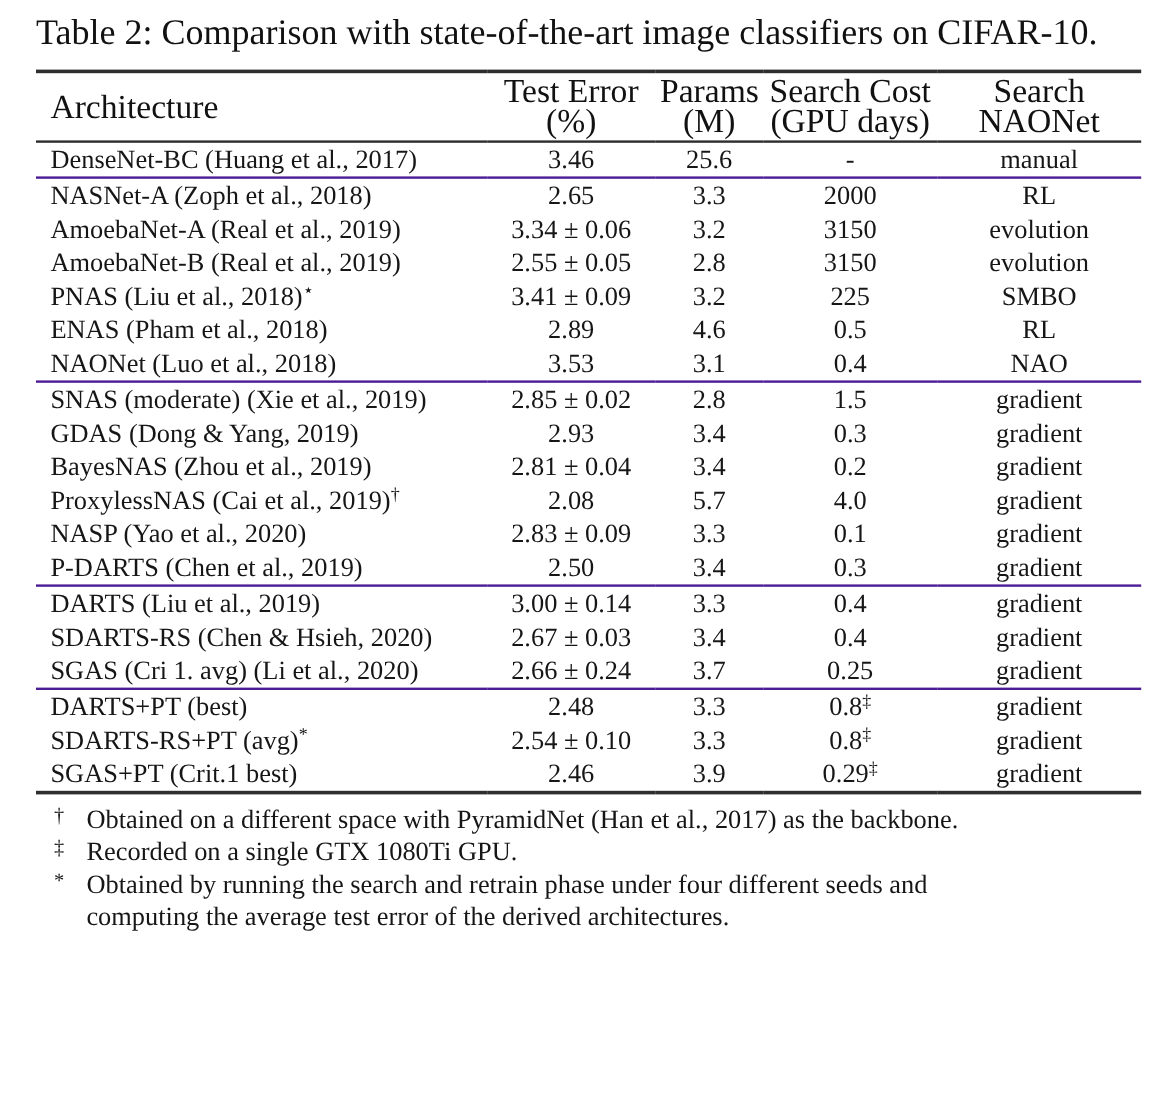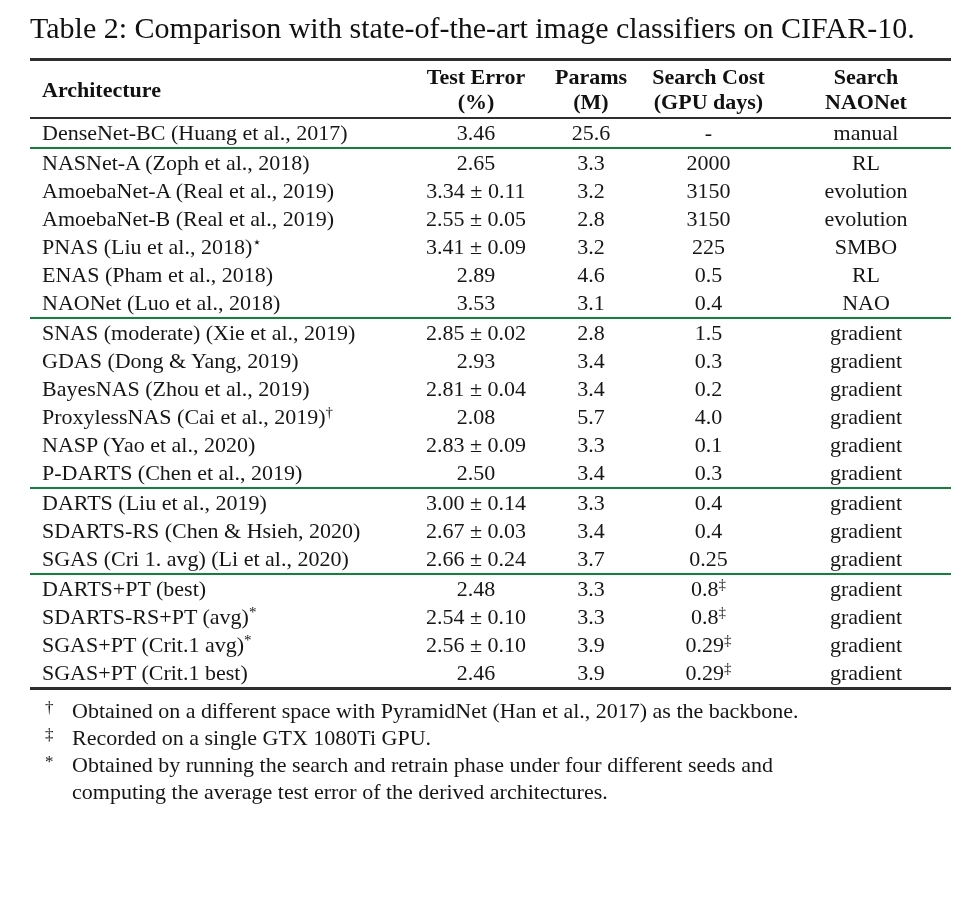--- a/index.html
+++ b/index.html
@@ -30,25 +30,25 @@
     border-collapse: collapse;
     width: 921px;
     table-layout: fixed;
     border-top: 3px solid #2e2e2e;
     border-bottom: 3px solid #2e2e2e;
   }
   thead {
     border-bottom: 2.5px solid #2e2e2e;
   }
   tbody {
-    border-top: 2px solid #15803d;
+    border-top: 2px solid #4c1d95;
   }
   th {
-    font-size: 22px;
-    font-weight: bold;
+    font-size: 28px;
+    font-weight: normal;
     padding: 3px 4px;
     vertical-align: middle;
     text-align: center;
     line-height: 25px;
     color: #111111;
   }
   th.arch-col {
     text-align: left;
     padding-left: 12px;
   }
@@ -144,21 +144,21 @@
       <tbody>
         <tr>
       <td class="arch"><span class="arch-text">NASNet-A (Zoph et al., 2018)</span><sup class="cell-sup arch-sup"></sup></td>
       <td class="num test-error">2.65</td>
       <td class="num params">3.3</td>
       <td class="num"><span class="cost-text">2000</span><sup class="cell-sup cost-sup"></sup></td>
       <td class="num method">RL</td>
     </tr>
         <tr>
       <td class="arch"><span class="arch-text">AmoebaNet-A (Real et al., 2019)</span><sup class="cell-sup arch-sup"></sup></td>
-      <td class="num test-error">3.34 ± 0.11</td>
+      <td class="num test-error">3.34 ± 0.06</td>
       <td class="num params">3.2</td>
       <td class="num"><span class="cost-text">3150</span><sup class="cell-sup cost-sup"></sup></td>
       <td class="num method">evolution</td>
     </tr>
         <tr>
       <td class="arch"><span class="arch-text">AmoebaNet-B (Real et al., 2019)</span><sup class="cell-sup arch-sup"></sup></td>
       <td class="num test-error">2.55 ± 0.05</td>
       <td class="num params">2.8</td>
       <td class="num"><span class="cost-text">3150</span><sup class="cell-sup cost-sup"></sup></td>
       <td class="num method">evolution</td>
@@ -258,27 +258,20 @@
       <td class="num test-error">2.48</td>
       <td class="num params">3.3</td>
       <td class="num"><span class="cost-text">0.8</span><sup class="cell-sup cost-sup">‡</sup></td>
       <td class="num method">gradient</td>
     </tr>
         <tr>
       <td class="arch"><span class="arch-text">SDARTS-RS+PT (avg)</span><sup class="cell-sup arch-sup">*</sup></td>
       <td class="num test-error">2.54 ± 0.10</td>
       <td class="num params">3.3</td>
       <td class="num"><span class="cost-text">0.8</span><sup class="cell-sup cost-sup">‡</sup></td>
-      <td class="num method">gradient</td>
-    </tr>
-        <tr>
-      <td class="arch"><span class="arch-text">SGAS+PT (Crit.1 avg)</span><sup class="cell-sup arch-sup">*</sup></td>
-      <td class="num test-error">2.56 ± 0.10</td>
-      <td class="num params">3.9</td>
-      <td class="num"><span class="cost-text">0.29</span><sup class="cell-sup cost-sup">‡</sup></td>
       <td class="num method">gradient</td>
     </tr>
         <tr>
       <td class="arch"><span class="arch-text">SGAS+PT (Crit.1 best)</span><sup class="cell-sup arch-sup"></sup></td>
       <td class="num test-error">2.46</td>
       <td class="num params">3.9</td>
       <td class="num"><span class="cost-text">0.29</span><sup class="cell-sup cost-sup">‡</sup></td>
       <td class="num method">gradient</td>
     </tr>
       </tbody>

